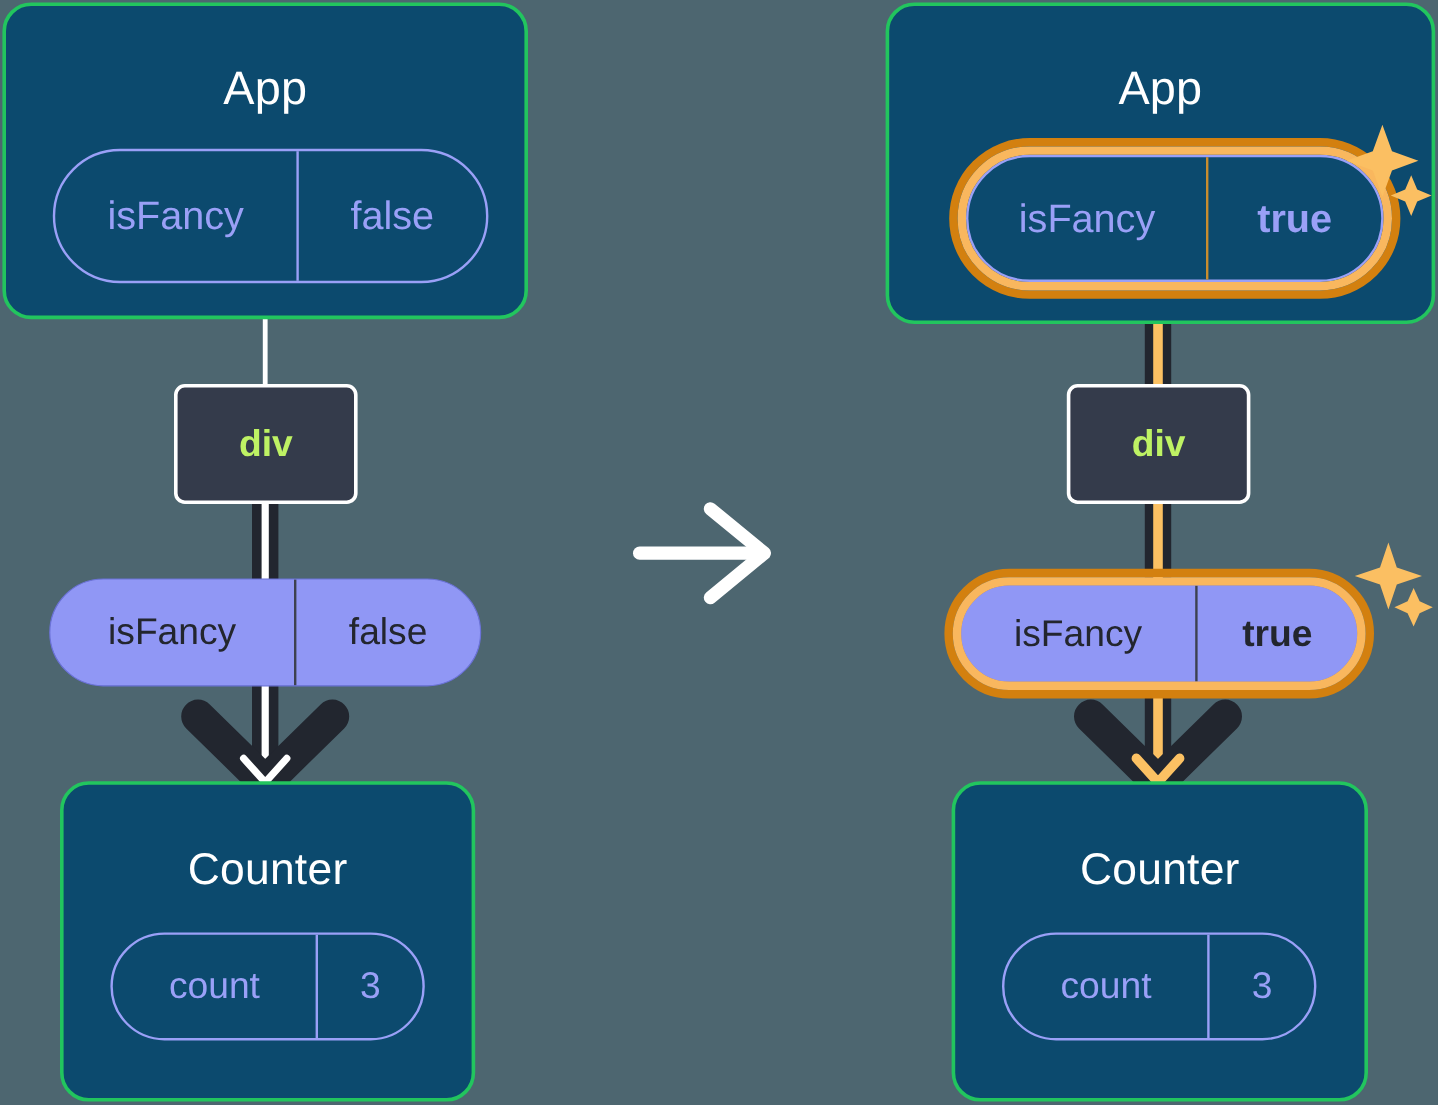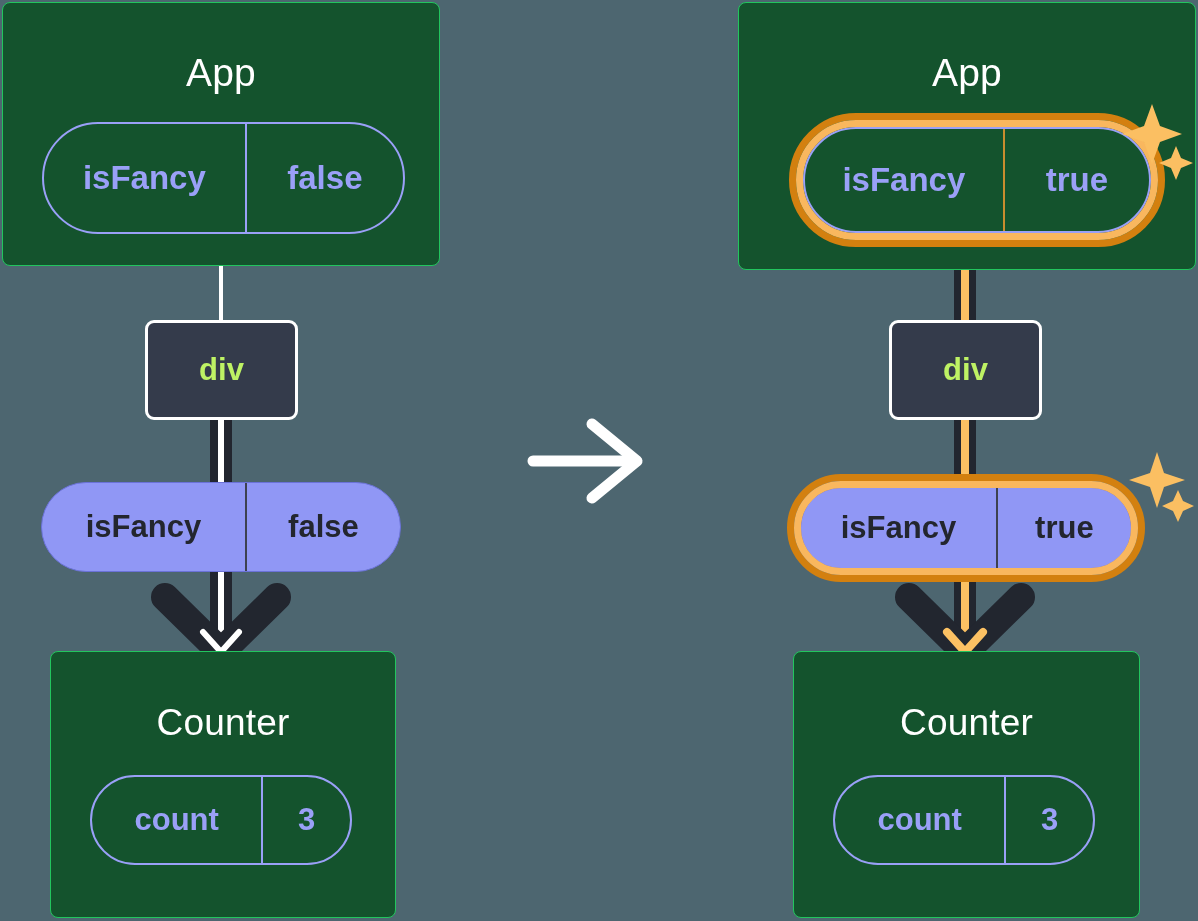--- a/index.html
+++ b/index.html
@@ -9,23 +9,23 @@
     font-family:"Liberation Sans", sans-serif;
     overflow:hidden;
     position:relative;
   }
   #stage{position:absolute;left:0;top:0;width:1198px;height:921px;}
   svg.layer{position:absolute;left:0;top:0;width:1198px;height:921px;overflow:visible;}
 
   
   .card{
     position:absolute;
-    background:#14532d;
-    border:1px solid #22c55e;
-    border-radius:8px;
+    background:#0c4a6e;
+    border:3px solid #22c55e;
+    border-radius:24px;
     box-sizing:border-box;
   }
   .card-title{
     position:absolute;left:0;right:0;
     text-align:center;
     color:#ffffff;
     font-weight:400;
     letter-spacing:.2px;
   }
   .divbox{
@@ -42,21 +42,20 @@
   .pill{
     position:absolute;
     box-sizing:border-box;
     display:flex;align-items:stretch;
     border-radius:999px;
   }
   .pill .cellA,.pill .cellB{
     display:flex;align-items:center;justify-content:center;
     box-sizing:border-box;
     white-space:nowrap;
-    font-weight:bold;
   }
   
   .pill.outline{
     border:2px solid #9aa0f7;
     background:transparent;
   }
   .pill.outline .cellA{color:#9aa0f7;}
   .pill.outline .cellB{color:#9aa0f7;border-left:2px solid #9aa0f7;}
 
   

